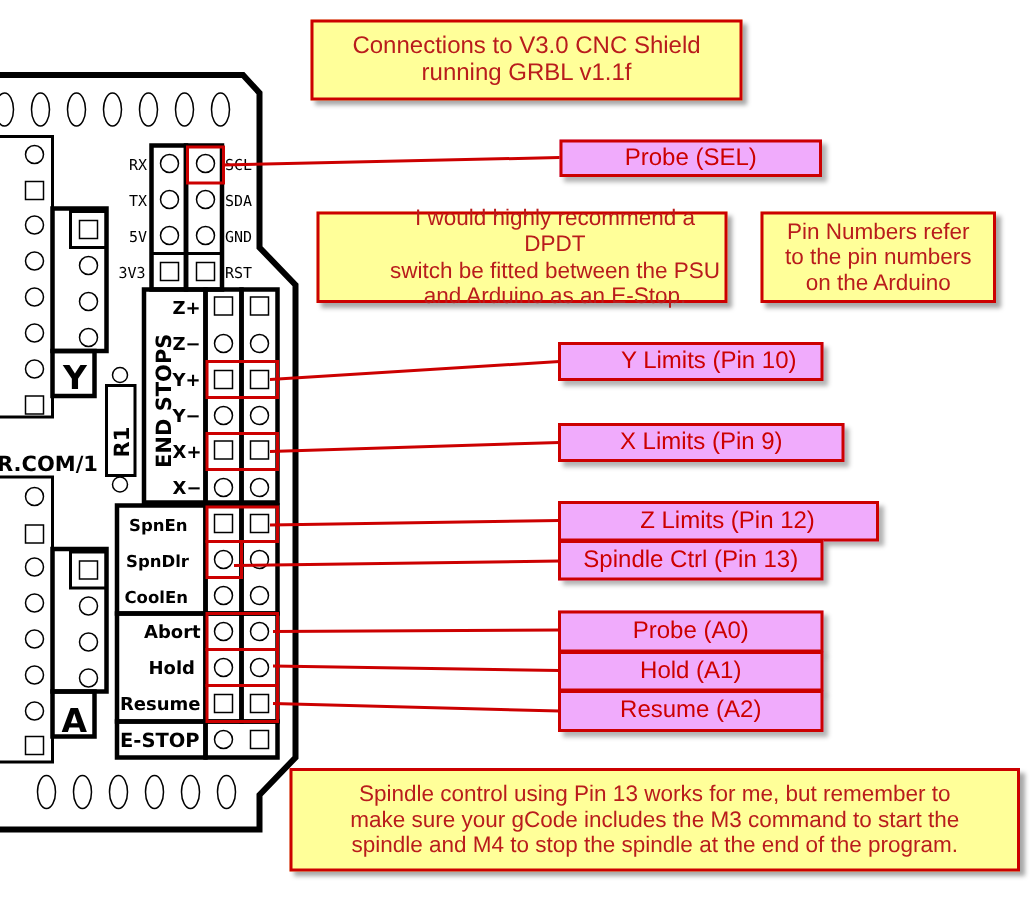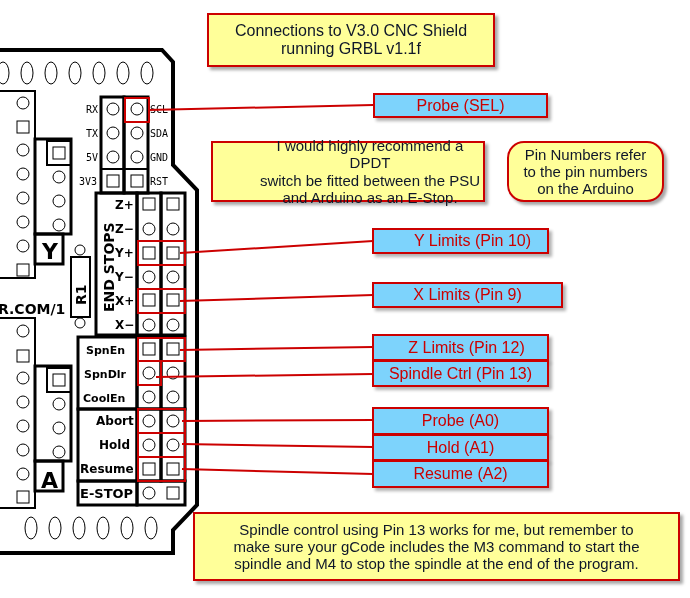--- a/index.html
+++ b/index.html
@@ -1,26 +1,26 @@
 <!DOCTYPE html>
 <html><head>
 <meta charset="utf-8">
 <style>
   html, body { margin: 0; padding: 0; background: #ffffff; }
   body { width: 690px; height: 598px; position: relative; overflow: hidden; font-family: "Liberation Sans", sans-serif; }
   #board { position: absolute; left: 0; top: 0; }
   .note {
     position: absolute; background: #ffff99; border: 2px solid #cc0000;
-    color: #0f172a; text-align: center; box-sizing: border-box;
+    color: #b91c1c; text-align: center; box-sizing: border-box;
     box-shadow: 3px 3px 3px rgba(0,0,0,0.35);
     font-family: "Liberation Sans", sans-serif; line-height: 1.15;
     display: flex; align-items: center; justify-content: center; white-space: pre-line;
   }
   .label {
-    position: absolute; background: #7dd3fc; border: 2px solid #cc0000;
+    position: absolute; background: #f0abfc; border: 2px solid #cc0000;
     color: #cc0000; text-align: right; box-sizing: border-box;
     box-shadow: 3px 3px 3px rgba(0,0,0,0.3);
     font-size: 16px; display: flex; align-items: center; justify-content: center;
   }
   .pcb-text { font-family: "DejaVu Sans", sans-serif; font-weight: bold; fill: #000; }
   .silk { font-family: "DejaVu Sans Mono", monospace; fill: #000; }
 </style>
 </head>
 <body>
 
@@ -217,27 +217,27 @@
     <line x1="373" y1="447" x2="182" y2="444" marker-start="url(#ah)"></line>
     <line x1="373" y1="474" x2="182" y2="469" marker-start="url(#ah)"></line>
   </g>
 </svg>
 
 <div class="note" style="left:207px;top:13px;width:288px;height:54px;font-size:16px;">Connections to V3.0 CNC Shield
 running GRBL v1.1f</div>
 <div class="note" style="left:211px;top:141px;width:274px;height:61px;font-size:15px;padding-left:44px;">I would highly recommend a DPDT
 switch be fitted between the PSU
 and Arduino as an E-Stop.</div>
-<div class="note" style="left:507px;top:141px;width:157px;height:61px;font-size:15px;border-radius:17px;">Pin Numbers refer
+<div class="note" style="left:507px;top:141px;width:157px;height:61px;font-size:15px;">Pin Numbers refer
 to the pin numbers
 on the Arduino</div>
 <div class="note" style="left:193px;top:512px;width:487px;height:69px;font-size:15px;">Spindle control using Pin 13 works for me, but remember to
 make sure your gCode includes the M3 command to start the
 spindle and M4 to stop the spindle at the end of the program.</div>
 
 <div class="label" style="left:373px;top:93px;width:175px;height:25px;">Probe (SEL)</div>
 <div class="label" style="left:372px;top:228px;width:177px;height:26px;padding-left:24px;">Y Limits (Pin 10)</div>
 <div class="label" style="left:372px;top:282px;width:191px;height:26px;">X Limits (Pin 9)</div>
-<div class="label" style="left:372px;top:334px;width:177px;height:27px;padding-left:12px;">Z Limits (Pin 12)</div>
+<div class="label" style="left:372px;top:334px;width:214px;height:27px;padding-left:12px;">Z Limits (Pin 12)</div>
 <div class="label" style="left:372px;top:360px;width:177px;height:27px;">Spindle Ctrl (Pin 13)</div>
 <div class="label" style="left:372px;top:407px;width:177px;height:28px;">Probe (A0)</div>
 <div class="label" style="left:372px;top:434px;width:177px;height:27px;">Hold (A1)</div>
 <div class="label" style="left:372px;top:460px;width:177px;height:28px;">Resume (A2)</div>
 
 </body></html>

